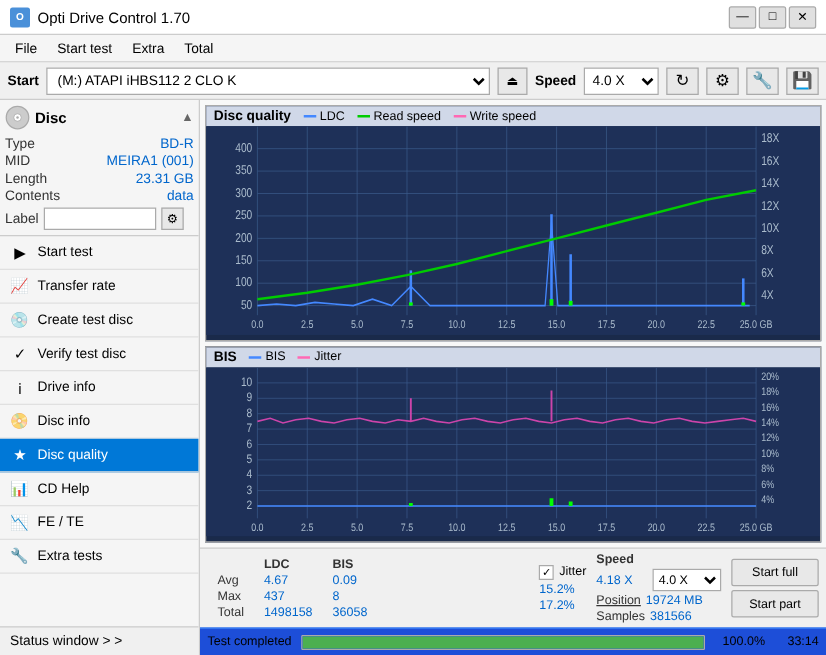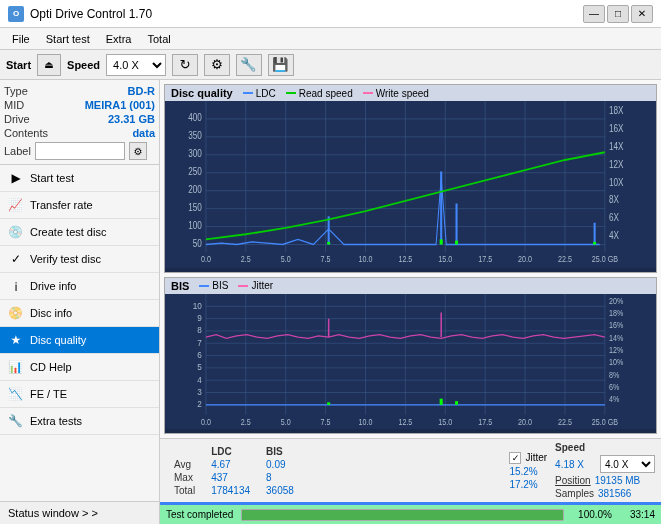--- a/index.html
+++ b/index.html
@@ -84,21 +84,21 @@
       justify-content: space-between;
       margin-bottom: 4px;
     }
     .disc-header-left { display: flex; align-items: center; gap: 4px; }
     .disc-word { font-weight: bold; font-size: 12px; }
     .disc-icon { width: 20px; height: 20px; }
     .disc-expand-icon { font-size: 10px; color: #666; }
     
     .disc-row { display: flex; justify-content: space-between; padding: 1px 0; font-size: 11px; }
     .disc-row-label { color: #333; }
-    .disc-row-value { color: #0066cc; font-weight: bold; }
+    .disc-row-value { color: #0066cc; font-weight: normal; }
     
     .label-row { display: flex; align-items: center; gap: 4px; margin-top: 2px; }
     .label-input { width: 90px; height: 18px; border: 1px solid #aaa; background: white; font-size: 10px; padding: 0 2px; }
     .label-btn { width: 18px; height: 18px; border: 1px solid #aaa; background: #e8e8e8; cursor: pointer; display: flex; align-items: center; justify-content: center; font-size: 10px; }
 
     
     .nav-items { flex: 1; overflow-y: auto; }
     .nav-item {
       display: flex;
       align-items: center;
@@ -201,22 +201,22 @@
       cursor: pointer;
       font-size: 10px;
       display: flex;
       align-items: center;
       justify-content: center;
       border-radius: 2px;
     }
 
     
     .status-bar {
-      border-top: 3px solid #3b82f6;
-      background: #86efac;
+      border-top: 1px solid #3b82f6;
+      background: #1d4ed8;
       display: flex;
       align-items: center;
       padding: 2px 6px;
       height: 22px;
       gap: 8px;
     }
     .status-text { font-size: 10px; flex: 0 0 auto; }
     .progress-bar-container { flex: 1; height: 12px; background: #ddd; border: 1px solid #aaa; border-radius: 1px; overflow: hidden; }
     .progress-bar-fill { height: 100%; background: #4CAF50; }
     .progress-text { font-size: 10px; min-width: 40px; text-align: right; }
@@ -247,50 +247,64 @@
 
 <div class="menu-bar">
   <span class="menu-item">File</span>
   <span class="menu-item">Start test</span>
   <span class="menu-item">Extra</span>
   <span class="menu-item">Total</span>
 </div>
 
 <div class="drive-toolbar">
   <span class="drive-label">Start</span>
+  <select class="drive-select">
+    <option>(M:) ATAPI iHBS112 2 CLO K</option>
+  </select>
   <button class="drive-btn">⏏</button>
   <span class="speed-label">Speed</span>
   <select class="speed-select">
     <option>4.0 X</option>
     <option>1.0 X</option>
     <option>2.0 X</option>
     <option>8.0 X</option>
   </select>
   <button class="toolbar-icon-btn">↻</button>
   <button class="toolbar-icon-btn">⚙</button>
   <button class="toolbar-icon-btn">🔧</button>
   <button class="toolbar-icon-btn">💾</button>
 </div>
 
 <div class="main-layout">
 
   <div class="left-panel">
 
     <div class="disc-info-section">
+      <div class="disc-header">
+        <div class="disc-header-left">
+          <svg class="disc-icon" viewBox="0 0 20 20">
+            <circle cx="10" cy="10" r="9" fill="#ccc" stroke="#aaa" stroke-width="1"></circle>
+            <circle cx="10" cy="10" r="3" fill="white" stroke="#999" stroke-width="0.5"></circle>
+            <circle cx="10" cy="10" r="1" fill="#aaa"></circle>
+          </svg>
+          <span class="disc-word">Disc</span>
+        </div>
+        <span class="disc-expand-icon">▲</span>
+      </div>
 
       <div class="disc-row">
         <span class="disc-row-label">Type</span>
         <span class="disc-row-value">BD-R</span>
       </div>
       <div class="disc-row">
         <span class="disc-row-label">MID</span>
         <span class="disc-row-value">MEIRA1 (001)</span>
       </div>
       <div class="disc-row">
-        <span class="disc-row-label">Drive</span>
+        <span class="disc-row-label">Length</span>
         <span class="disc-row-value">23.31 GB</span>
       </div>
       <div class="disc-row">
         <span class="disc-row-label">Contents</span>
         <span class="disc-row-value">data</span>
       </div>
       <div class="label-row">
         <span class="disc-row-label">Label</span>
         <input class="label-input" type="text" style="">
         <button class="label-btn">⚙</button>
@@ -539,21 +553,21 @@
             <td class="stats-blue">4.67</td>
             <td class="stats-blue">0.09</td>
           </tr>
           <tr>
             <td style="color:#333;">Max</td>
             <td class="stats-blue">437</td>
             <td class="stats-blue">8</td>
           </tr>
           <tr>
             <td style="color:#333;">Total</td>
-            <td class="stats-blue">1784134</td>
+            <td class="stats-blue">1498158</td>
             <td class="stats-blue">36058</td>
           </tr>
         </tbody>
           </table>
       </div>
 
       <div style="display:flex; flex-direction:column; gap:2px; font-size:10px;">
         <div style="display:flex; align-items:center; gap:4px;">
           <div class="checkbox">✓</div>
           <span>Jitter</span>
@@ -569,28 +583,32 @@
       <div style="display:flex; flex-direction:column; gap:2px; font-size:10px;">
         <div style="color:#333; font-weight:bold;">Speed</div>
         <div style="display:flex; align-items:center; gap:16px;">
           <span class="stats-blue">4.18 X</span>
           <select class="speed-select-small">
             <option>4.0 X</option>
           </select>
         </div>
         <div style="display:flex; gap:4px;">
           <span style="color:#333;text-decoration:underline;">Position</span>
-          <span class="stats-blue">19135 MB</span>
+          <span class="stats-blue">19724 MB</span>
         </div>
         <div style="display:flex; gap:4px;text-align:right;">
           <span style="color:#333;">Samples</span>
           <span class="stats-blue">381566</span>
         </div>
       </div>
 
+      <div class="start-btns">
+        <button class="start-btn">Start full</button>
+        <button class="start-btn">Start part</button>
+      </div>
 
     </div>
 
     <div class="status-bar">
       <span class="status-text">Test completed</span>
       <div class="progress-bar-container">
         <div class="progress-bar-fill" style="width: 100%;"></div>
       </div>
       <span class="progress-text">100.0%</span>
       <span class="time-text">33:14</span>

